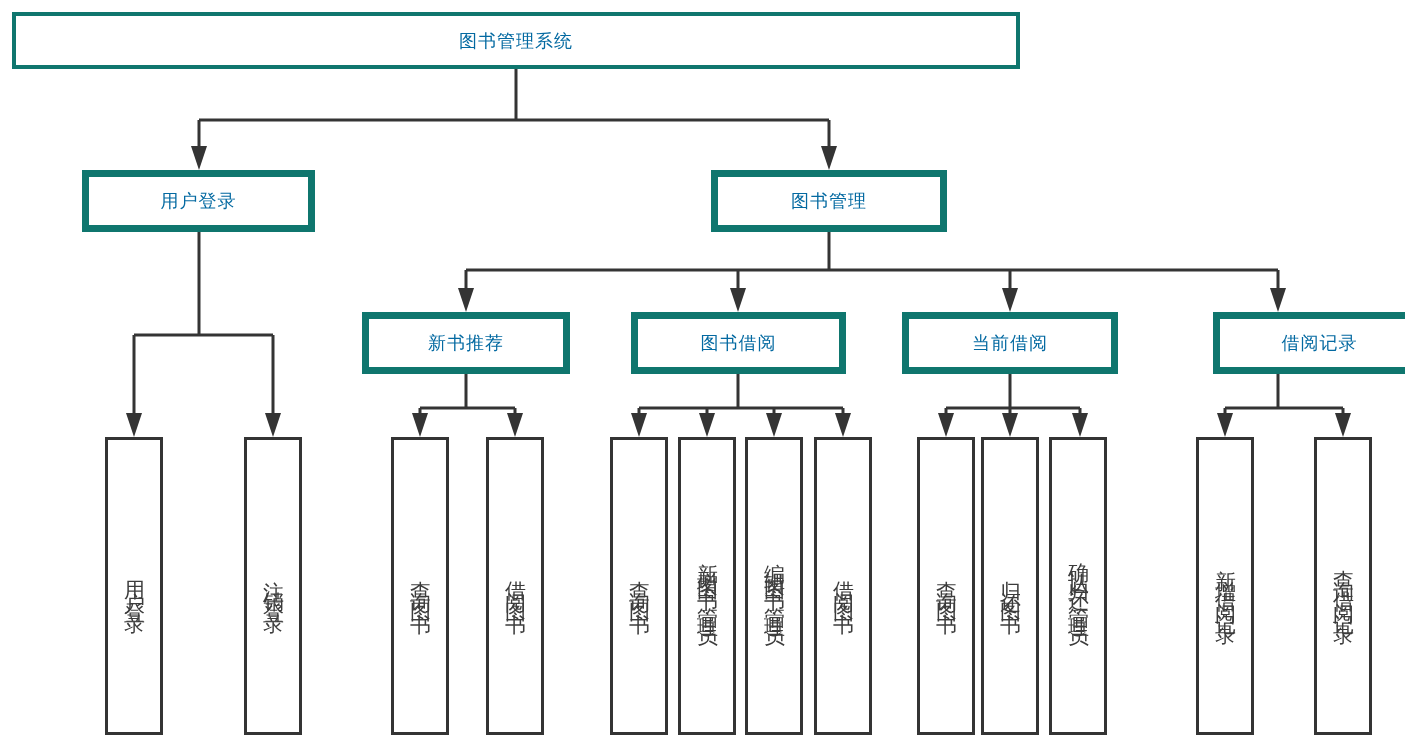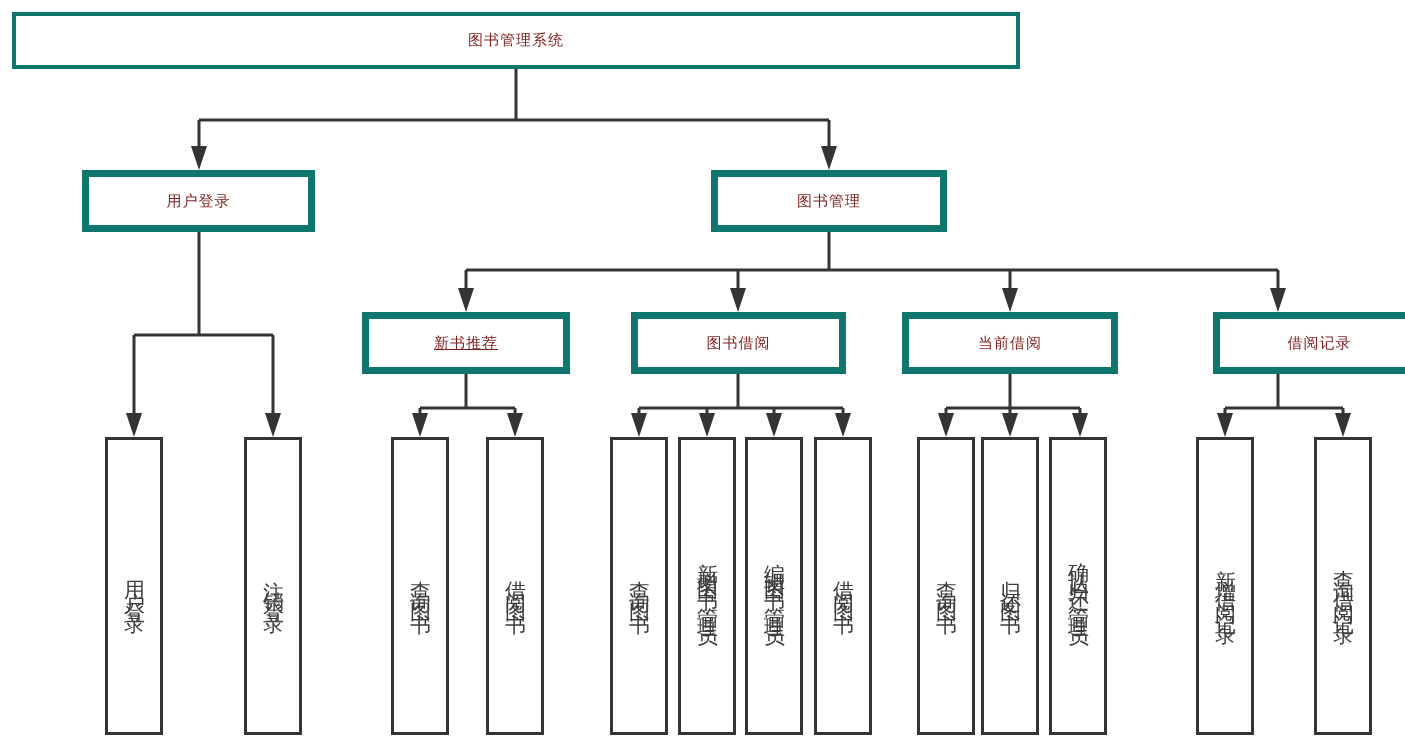--- a/index.html
+++ b/index.html
@@ -21,30 +21,30 @@
     width: 1405px; height: 747px;
   }
   .node {
     position: absolute;
     box-sizing: border-box;
     border: 7px solid #0f766e;
     background: #ffffff;
     display: flex;
     align-items: center;
     justify-content: center;
-    color: #7f1d1d;
-    font-size: 15px;
+    color: #0369a1;
+    font-size: 18px;
     letter-spacing: 1px;
     z-index: 2;
   }
   .node.root   { left: 12px;  top: 12px;  width: 1008px; height: 57px; border-width: 4px; }
   .node.lvl2-a { left: 82px;  top: 170px; width: 233px;  height: 62px; }
   .node.lvl2-b { left: 711px; top: 170px; width: 236px;  height: 62px; text-align: center; }
   .node.lvl3   { top: 312px; height: 62px; }
-  .node.g1 { left: 362px;  width: 208px; text-decoration: underline; }
+  .node.g1 { left: 362px;  width: 208px; }
   .node.g2 { left: 631px;  width: 215px; }
   .node.g3 { left: 902px;  width: 216px; }
   .node.g4 { left: 1213px; width: 213px; }
   .leaf {
     position: absolute;
     box-sizing: border-box;
     top: 437px;
     width: 58px;
     height: 298px;
     border: 3px solid #343434;

